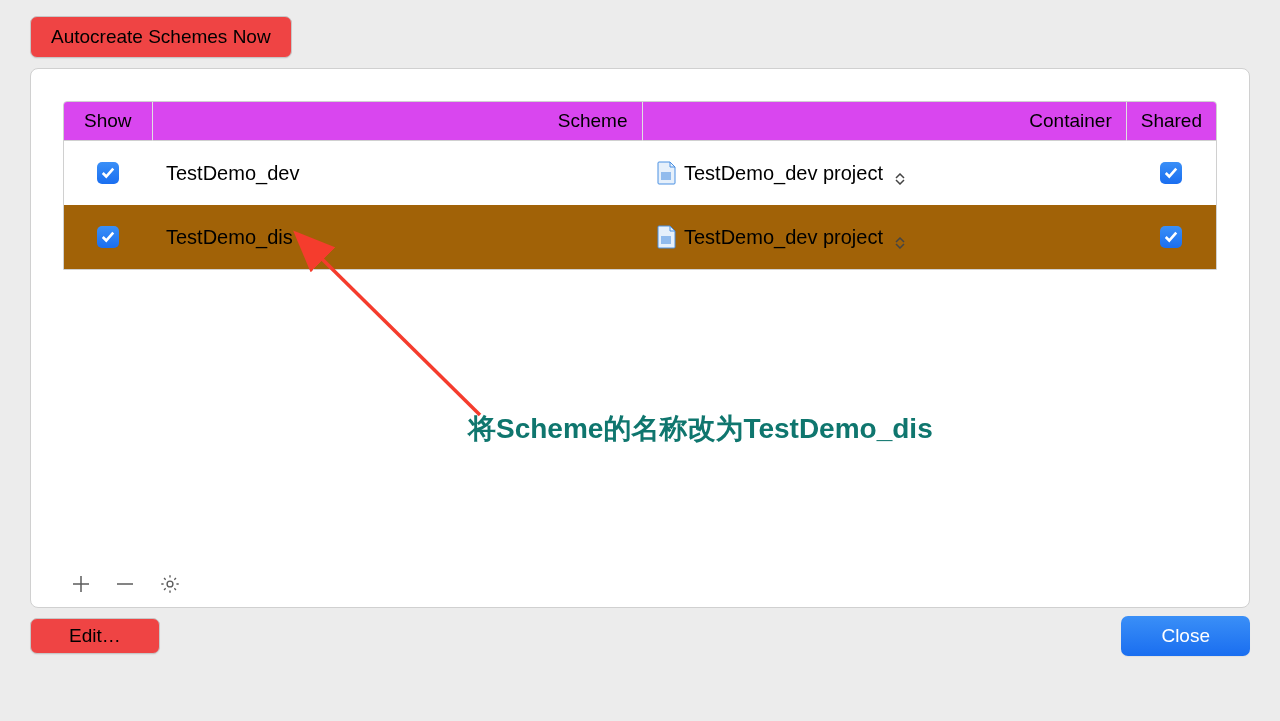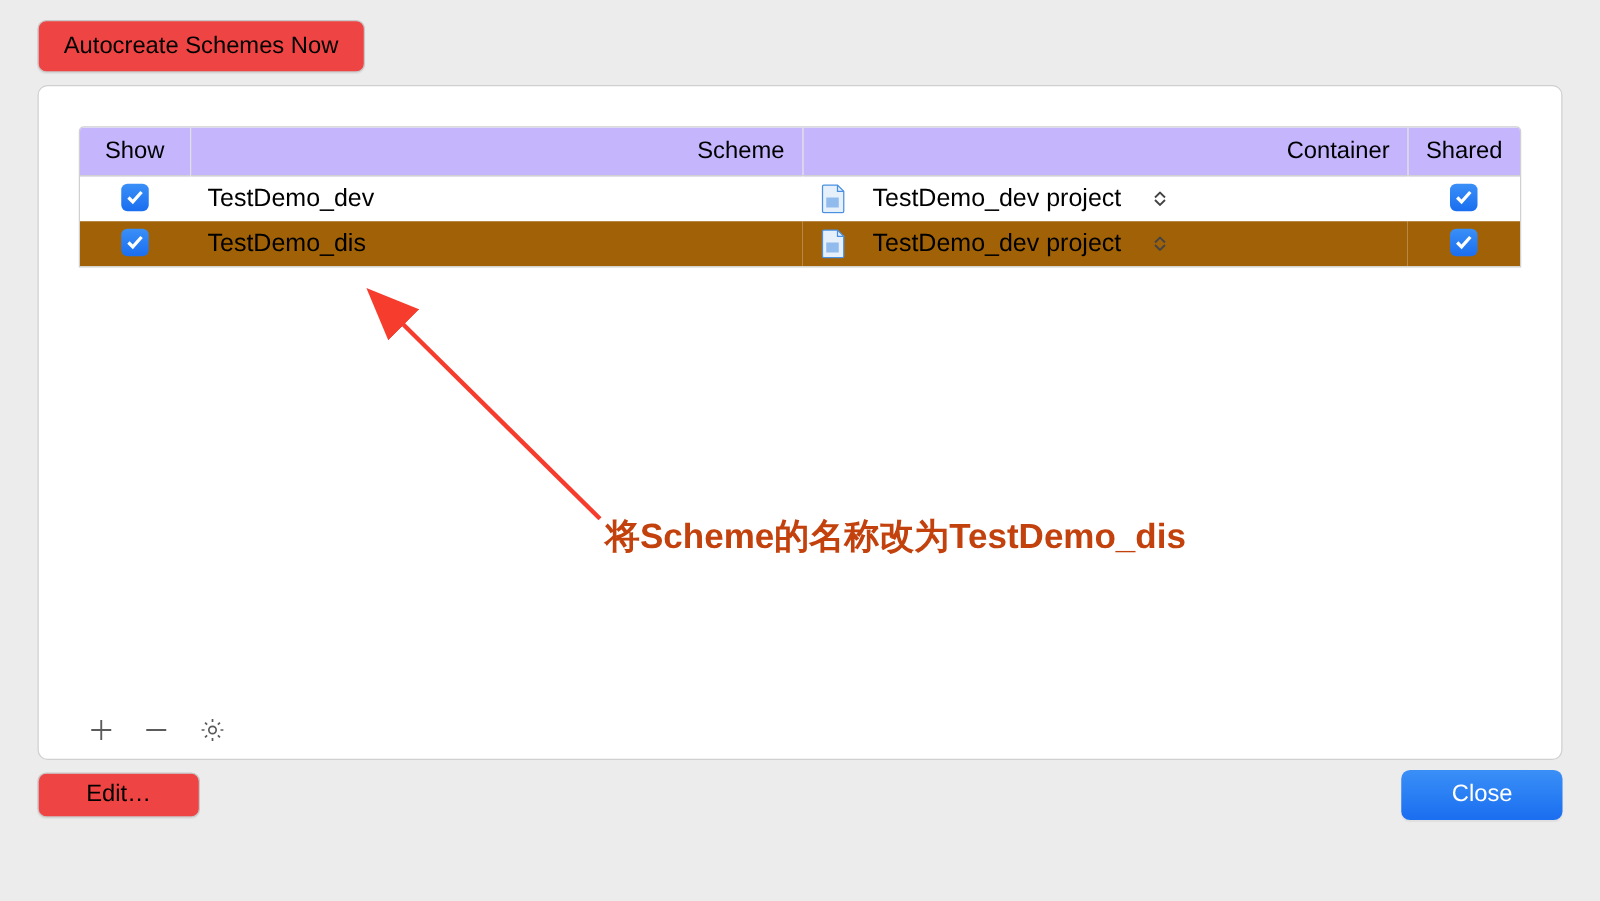--- a/index.html
+++ b/index.html
@@ -74,53 +74,53 @@
       border: 1px solid #d0d0d0;
       border-radius: 4px 4px 0 0;
       overflow: hidden;
       flex-shrink: 0;
     }
     table {
       width: 100%;
       border-collapse: collapse;
     }
     thead tr {
-      background: #c4b5fd;
+      background: #d946ef;
       border-bottom: 1px solid #d0d0d0;
     }
     th {
       text-align: right;
       font-weight: 400;
       padding: 8px 14px;
       font-size: 19px;
       color: #000;
       border-right: 1px solid #e0e0e0;
     }
     th:last-child {
       border-right: none;
     }
     .col-show { width: 88px; text-align: center; }
     .col-scheme { width: 490px; }
     .col-container { }
     .col-shared { width: 88px; text-align: center; }
     td {
-      padding: 6px 14px;
+      padding: 20px 14px;
       font-size: 20px;
       vertical-align: middle;
     }
     .td-center {
       text-align: center;
     }
     tbody tr.row-selected {
       background: #a16207;
     }
     .container-cell {
       display: flex;
-      align-items: center;
-      gap: 22px;
+      align-items: flex-end;
+      gap: 8px;
     }
     .proj-icon {
       width: 20px;
       height: 24px;
       flex-shrink: 0;
     }
     .stepper {
       display: inline-flex;
       flex-direction: column;
       margin-left: 4px;
@@ -158,24 +158,24 @@
       padding: 9px 40px;
     }
     .annotation {
       position: absolute;
       left: 0;
       top: 0;
       pointer-events: none;
     }
     .annotation-text {
       position: absolute;
-      color: #c2410c;
+      color: #0f766e;
       font-size: 28px;
       font-weight: 700;
-      left: 484px;
+      left: 468px;
       top: 410px;
       white-space: nowrap;
     }
   </style>
 </head>
 <body>
 
 <div class="top-bar">
   <button class="btn">Autocreate Schemes Now</button>
 </div>

